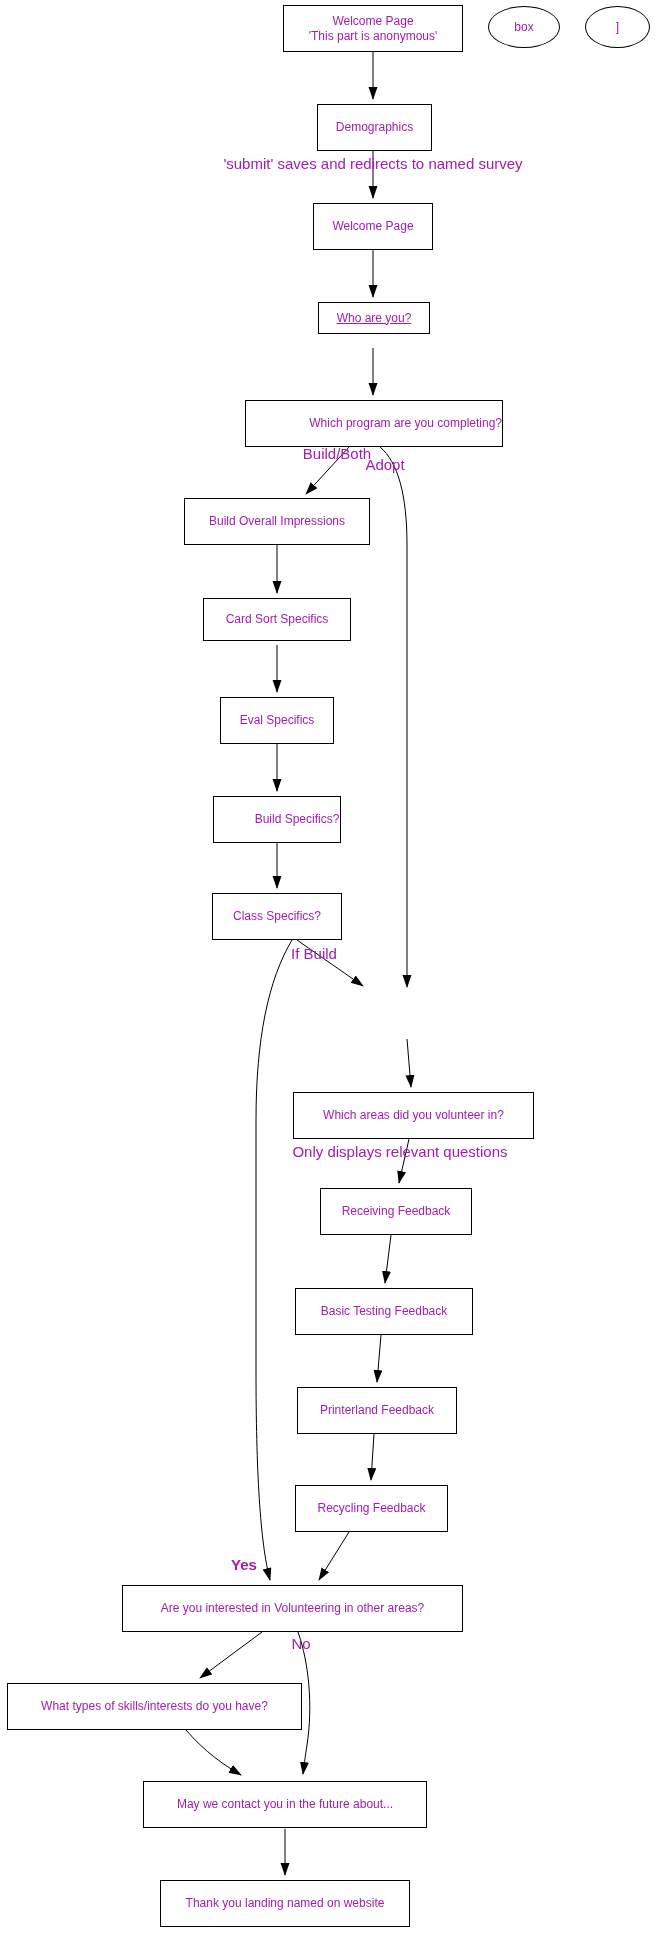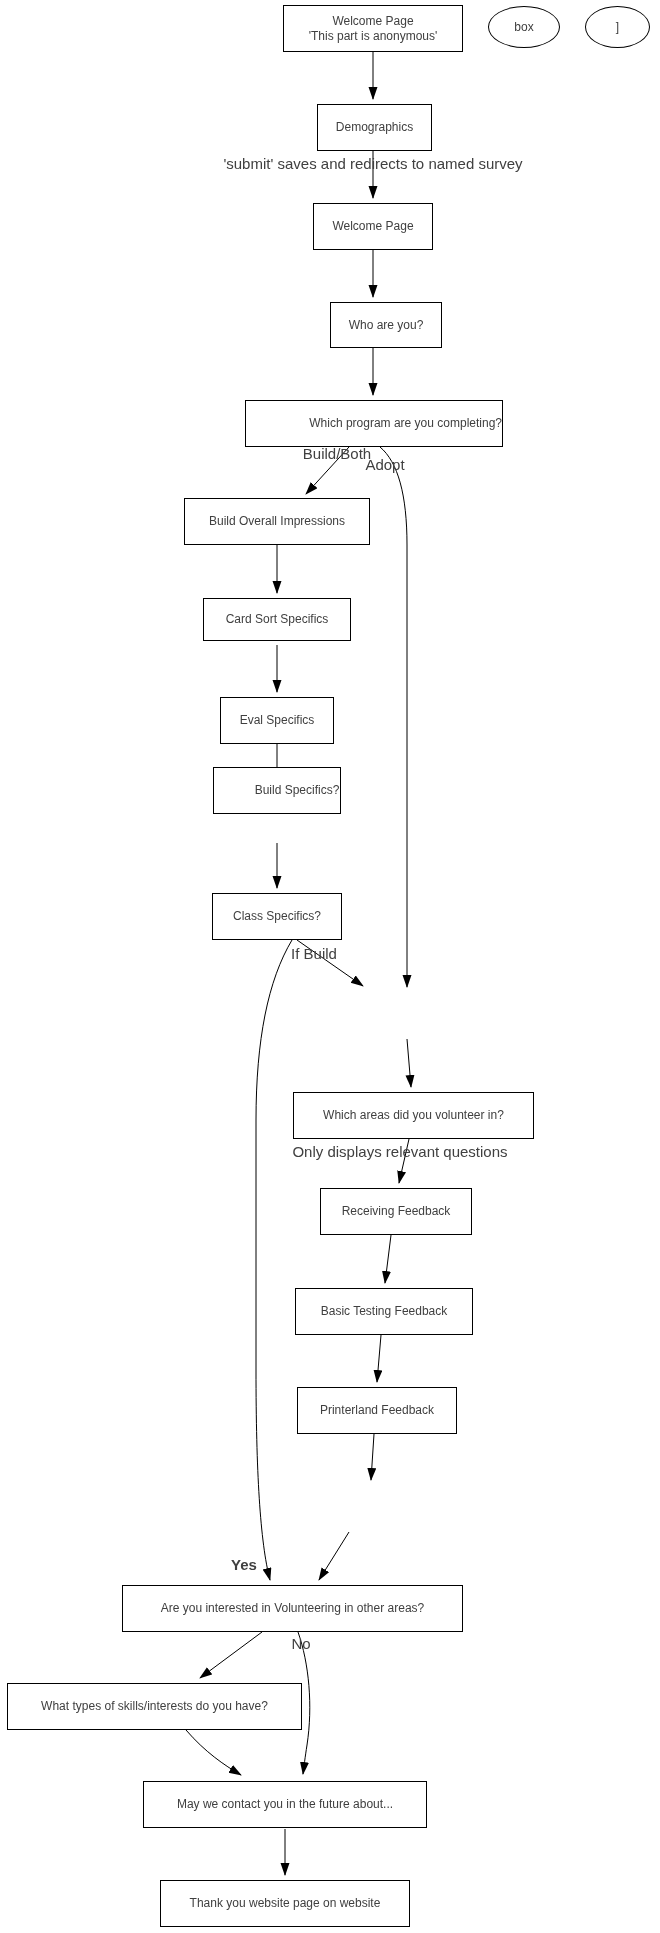--- a/index.html
+++ b/index.html
@@ -2,21 +2,21 @@
 <html><head>
 <meta charset="utf-8">
 <style>
   html, body { margin: 0; padding: 0; background: #ffffff; }
   #canvas {
     position: relative;
     width: 660px;
     height: 1933px;
     background: #ffffff;
     font-family: "Liberation Sans", sans-serif;
-    color: #404040;
+    color: #a21caf;
     overflow: hidden;
   }
   #edge-layer {
     position: absolute;
     left: 0; top: 0;
     width: 660px; height: 1933px;
   }
   .node {
     position: absolute;
     box-sizing: border-box;
@@ -93,41 +93,41 @@
   </div>
 
   <div class="node" style="left:317px; top:104px; width:115px; height:47px;">
     <span>Demographics</span>
   </div>
 
   <div class="node" style="left:313px; top:203px; width:120px; height:47px;">
     <span>Welcome Page</span>
   </div>
 
-  <div class="node" style="left:330px; top:302px; width:112px; height:46px;">
+  <div class="node" style="left:318px; top:302px; width:112px; height:32px;text-decoration:underline;">
     <span>Who are you?</span>
   </div>
 
   <div class="node" style="left:245px; top:400px; width:258px; height:47px;align-items:flex-end;">
     <span>Which program are you completing?</span>
   </div>
 
   <div class="node" style="left:184px; top:498px; width:186px; height:47px;align-items:center;">
     <span>Build Overall Impressions</span>
   </div>
 
   <div class="node" style="left:203px; top:598px; width:148px; height:43px;">
     <span>Card Sort Specifics</span>
   </div>
 
   <div class="node" style="left:220px; top:697px; width:114px; height:47px;">
     <span>Eval Specifics</span>
   </div>
 
-  <div class="node" style="left:213px; top:767px; width:128px; height:47px;padding-left:40px;">
+  <div class="node" style="left:213px; top:796px; width:128px; height:47px;padding-left:40px;">
     <span>Build Specifics?</span>
   </div>
 
   <div class="node" style="left:212px; top:893px; width:130px; height:47px;">
     <span>Class Specifics?</span>
   </div>
 
 
   <div class="node" style="left:293px; top:1092px; width:241px; height:47px;">
     <span>Which areas did you volunteer in?</span>
@@ -138,35 +138,38 @@
   </div>
 
   <div class="node" style="left:295px; top:1288px; width:178px; height:47px;">
     <span>Basic Testing Feedback</span>
   </div>
 
   <div class="node" style="left:297px; top:1387px; width:160px; height:47px;">
     <span>Printerland Feedback</span>
   </div>
 
+  <div class="node" style="left:295px; top:1485px; width:153px; height:47px;">
+    <span>Recycling Feedback</span>
+  </div>
 
   <div class="node" style="left:122px; top:1585px; width:341px; height:47px;">
     <span>Are you interested in Volunteering in other areas?</span>
   </div>
 
   <div class="node" style="left:7px; top:1683px; width:295px; height:47px;">
     <span>What types of skills/interests do you have?</span>
   </div>
 
   <div class="node" style="left:143px; top:1781px; width:284px; height:47px;">
     <span>May we contact you in the future about...</span>
   </div>
 
   <div class="node" style="left:160px; top:1880px; width:250px; height:47px;">
-    <span>Thank you website page on website</span>
+    <span>Thank you landing named on website</span>
   </div>
 
   <div class="caption" style="left:373px; top:155px;">'submit' saves and redirects to named survey</div>
   <div class="caption" style="left:400px; top:1143px;">Only displays relevant questions</div>
 
   <div class="edge-label" style="left:337px; top:445px;">Build/Both</div>
   <div class="edge-label" style="left:385px; top:456px;">Adopt</div>
   <div class="edge-label" style="left:314px; top:945px;">If Build</div>
   <div class="edge-label" style="left:244px; top:1556px;font-weight:bold;">Yes</div>
   <div class="edge-label" style="left:301px; top:1635px;">No</div>

